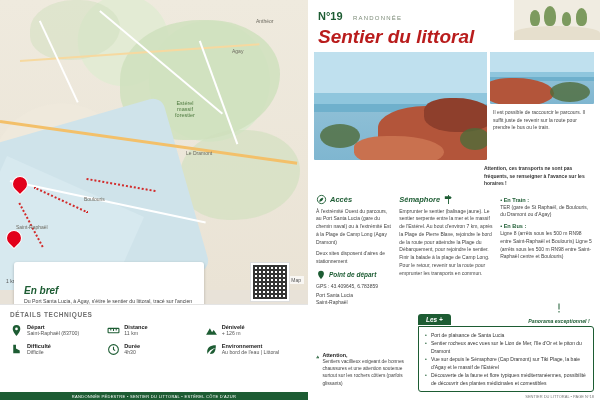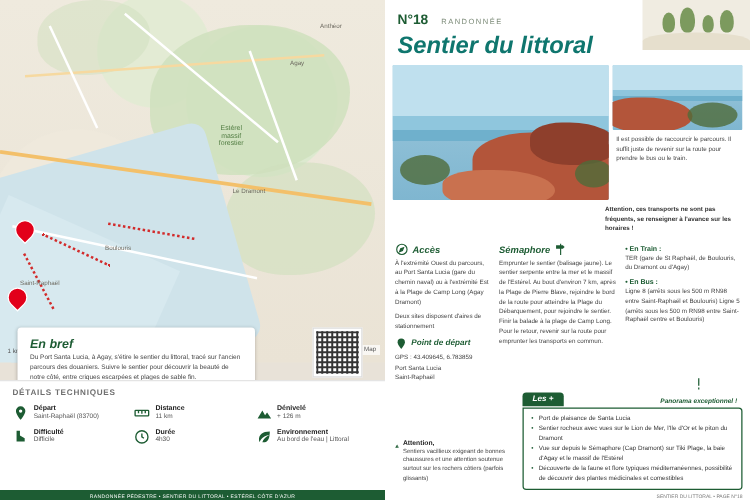--- a/index.html
+++ b/index.html
@@ -60,21 +60,21 @@
   .map-scale {
     position:absolute; left:6px; bottom:116px; font-size:5px; color:#555;
   }
 
   
   .enbref {
     position:absolute; left:14px; top:262px; width:190px; height:56px;
     background:#fff; border-radius:3px; padding:8px 10px; box-sizing:border-box;
     box-shadow:0 1px 3px rgba(0,0,0,.25);
   }
-  .enbref h4 { margin:0 0 2px 0; font-size:10px; color:#1d5c33; font-weight:bold; font-style:italic; }
+  .enbref h4 { margin:15px 0 2px 0; font-size:10px; color:#1d5c33; font-weight:bold; font-style:italic; }
   .enbref p { margin:0; font-size:5.2px; line-height:1.5; color:#444; }
   .qr {
     position:absolute; right:18px; top:262px; width:40px; height:40px; background:#fff;
     border:1px solid #ddd; padding:2px; box-sizing:border-box;
   }
   .qr-grid { width:100%; height:100%;
     background-image:
       linear-gradient(90deg,#111 50%, transparent 50%),
       linear-gradient(#111 50%, transparent 50%);
     background-size:4px 4px, 4px 4px; opacity:.85;
@@ -96,21 +96,21 @@
   .footer-bar {
     position:absolute; left:0; bottom:0; width:308px; height:8px; background:#1d5c33; color:#fff;
     font-size:4px; display:flex; align-items:center; justify-content:center; letter-spacing:.3px;
   }
 
   
   .right { position:relative; width:292px; height:400px; background:#fff; }
   .hdr { position:relative; height:52px; padding:6px 8px 0 10px; box-sizing:border-box; }
   .num { font-size:11px; font-weight:bold; color:#1d5c33; display:inline-block; }
   .cat { font-size:6px; color:#7b8a77; letter-spacing:1.2px; margin-left:6px; }
-  .title { margin:2px 0 0 0; font-size:19px; color:#0f766e; font-weight:bold; font-style:italic; }
+  .title { margin:2px 0 0 0; font-size:19px; color:#b91c1c; font-weight:bold; font-style:italic; }
   .hdr-deco {
     position:absolute; right:0; top:0; width:86px; height:40px; background:#f0ece1; overflow:hidden;
   }
   .hdr-deco .tree { position:absolute; background:#7c9a5e; border-radius:50% 50% 40% 40%; }
   .hdr-deco .hill { position:absolute; left:0; bottom:0; width:100%; height:14px; background:#e6dfcd; border-radius:50% 50% 0 0; }
 
   .photos { display:flex; gap:3px; padding:0 6px; }
   .ph { position:relative; overflow:hidden; border-radius:1px; }
   .ph1 { width:174px; height:108px; }
   .ph2 { width:104px; height:52px; }
@@ -304,21 +304,21 @@
   <div class="right">
 
     <div class="hdr">
       <div class="hdr-deco">
         <div class="hill"></div>
         <div class="tree" style="left:16px; top:10px; width:10px; height:16px;"></div>
         <div class="tree" style="left:30px; top:6px; width:12px; height:20px;"></div>
         <div class="tree" style="left:48px; top:12px; width:9px; height:14px;"></div>
         <div class="tree" style="left:62px; top:8px; width:11px; height:18px;"></div>
       </div>
-      <span class="num">N°18</span>
+      <span class="num">N°19</span>
       <span class="cat">RANDONNÉE</span>
       <h1 class="title">Sentier du littoral</h1>
     </div>
 
     <div class="photos">
       <div class="ph ph1">
         <div class="sea-photo">
           <div class="rock" style="left:64px; top:54px; width:130px; height:60px;"></div>
           <div class="rock dark" style="left:110px; top:46px; width:70px; height:34px;"></div>
           <div class="rock light" style="left:40px; top:84px; width:90px; height:30px;"></div>

